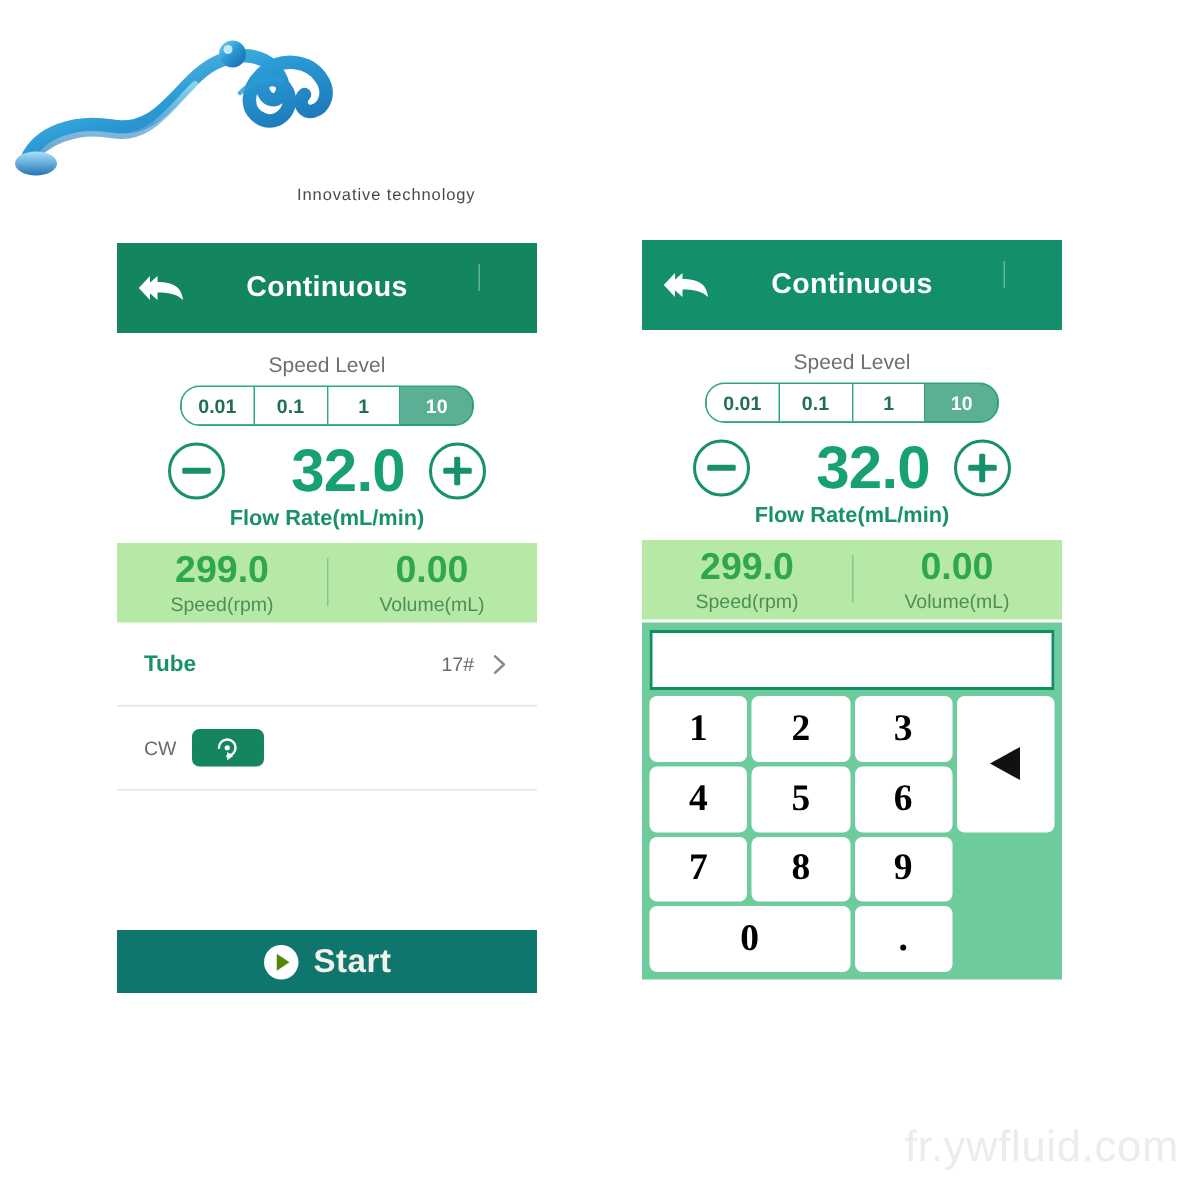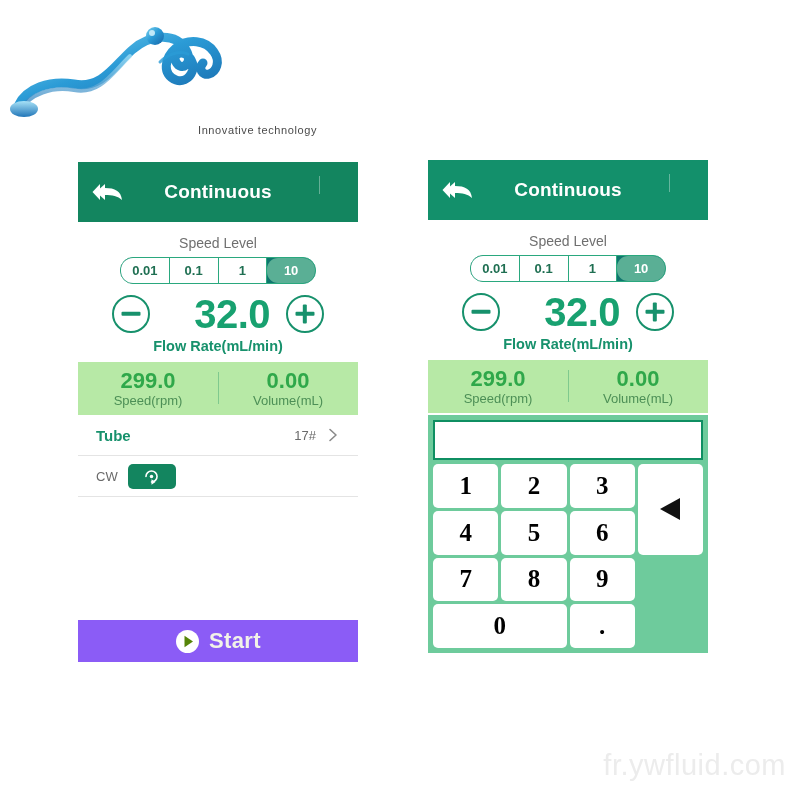--- a/index.html
+++ b/index.html
@@ -113,21 +113,20 @@
     font-size: 13px;
     font-weight: bold;
     color: #1f6f52;
     border-right: 1.4px solid #2aa87e;
     background: #ffffff;
   }
   .seg-item:last-child { border-right: none; }
   .seg-item.selected {
     background: #5aaf95;
     color: #ffffff;
-    border-radius: 11px;
   }
 
   
   .flow-row {
     display: flex;
     align-items: center;
     justify-content: center;
     margin-top: 10px;
     gap: 16px;
   }
@@ -179,42 +178,42 @@
     height: 53px;
     display: flex;
     align-items: center;
     position: relative;
   }
   .stat-cell {
     flex: 1;
     text-align: center;
   }
   .stat-value {
-    font-size: 22px;
+    font-size: 25px;
     font-weight: bold;
     color: #2fa84a;
     line-height: 1.05;
   }
   .stat-label {
     font-size: 13px;
     color: #4c8f56;
     margin-top: 1px;
   }
   .stat-divider {
     position: absolute;
     left: 50%;
     top: 10px;
     width: 1.4px;
     height: 32px;
     background: #7fc98e;
   }
 
   
   .setting-row {
-    height: 41px;
+    height: 56px;
     display: flex;
     align-items: center;
     padding: 0 18px;
     border-bottom: 1px solid #e4e4e4;
     box-sizing: border-box;
   }
   .setting-name {
     font-size: 15px;
     font-weight: bold;
     color: #17916c;
@@ -240,21 +239,21 @@
     justify-content: center;
   }
 
   
   .start-btn {
     position: absolute;
     left: 0;
     bottom: 0;
     width: 280px;
     height: 42px;
-    background: #8b5cf6;
+    background: #0f766e;
     display: flex;
     align-items: center;
     justify-content: center;
     gap: 9px;
   }
   .start-label {
     color: #f2f2e8;
     font-size: 22px;
     font-weight: bold;
     letter-spacing: 0.4px;

